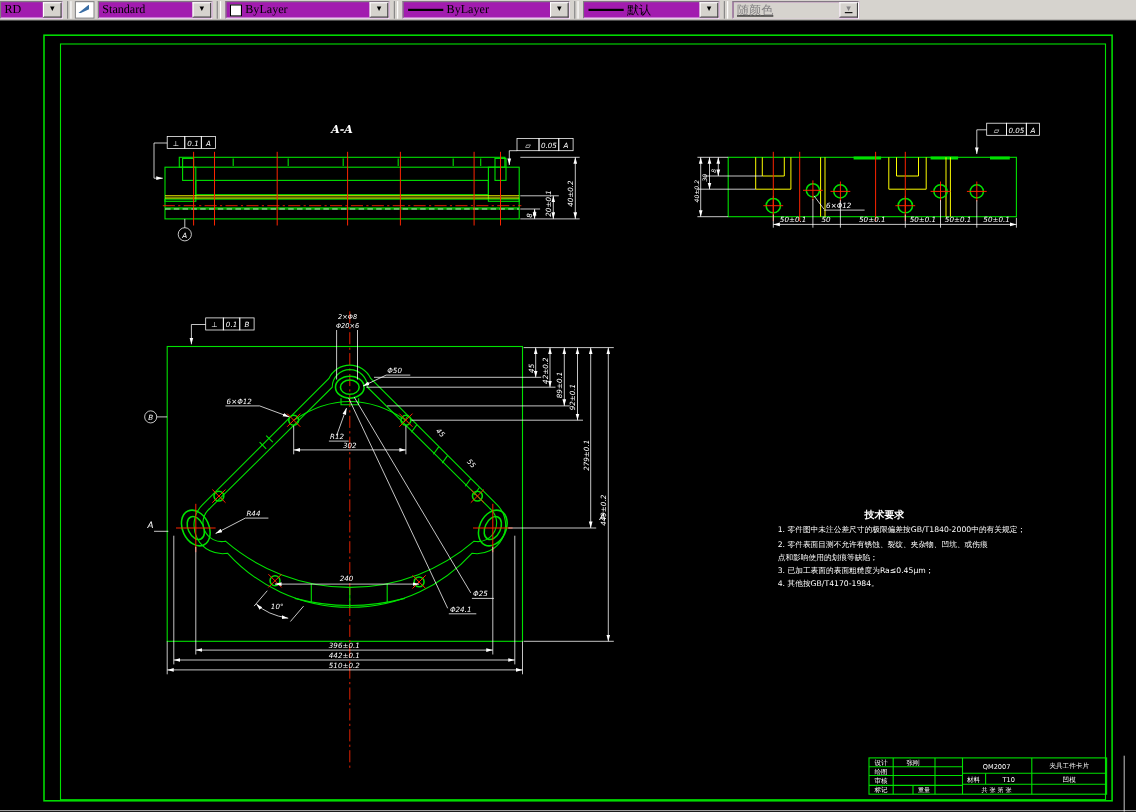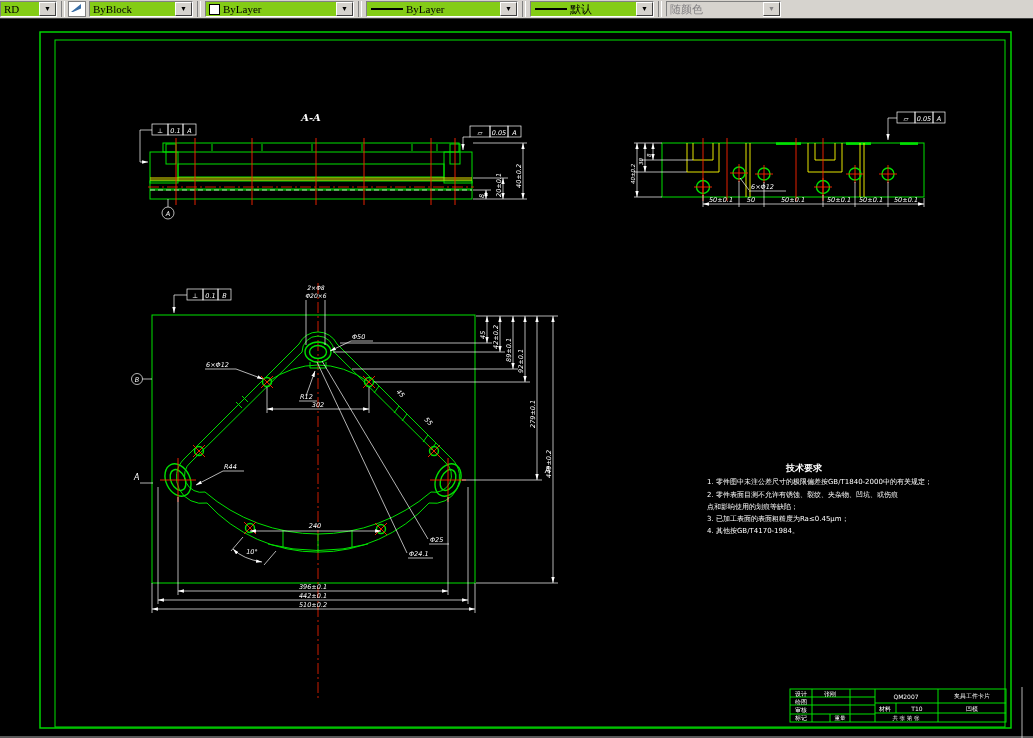--- a/index.html
+++ b/index.html
@@ -1,20 +1,20 @@
 <!DOCTYPE html>
 <html><head>
 <meta charset="utf-8">
 <style>
   html,body{margin:0;padding:0;background:#000;width:1033px;height:738px;overflow:hidden;
     font-family:"Liberation Sans",sans-serif;}
   
   .toolbar{height:18px;background:#d6d3ce;display:flex;align-items:center;
     border-bottom:1px solid #404040;position:relative;}
-  .combo{display:flex;height:14px;margin:1px 2px;background:#84cc16;
+  .combo{display:flex;height:14px;margin:1px 2px;background:#a21caf;
     border:1px solid;border-color:#808080 #fff #fff #808080;align-items:center;}
   .combo .val{flex:1;font:11px "Liberation Serif",serif;color:#000;padding:0 3px;
     white-space:nowrap;overflow:hidden;}
   .combo .arrow{width:15px;align-self:stretch;background:#d6d3ce;
     border:1px solid;border-color:#fff #404040 #404040 #fff;
     font-size:7px;line-height:12px;text-align:center;color:#000;}
   .combo.disabled .val{color:#848284;background:#d6d3ce;}
   .combo.disabled .arrow{color:#848284;}
   .sep{width:2px;height:16px;border-left:1px solid #808080;border-right:1px solid #fff;margin:0 2px;}
   .tbicon{width:16px;height:14px;margin:1px 1px;background:#fff;
@@ -50,21 +50,21 @@
   <div class="combo" style="width:55px;margin-left:0;">
     <span class="val">RD</span>
     <span class="arrow">▼</span>
   </div>
   <span class="sep"></span>
   <span class="tbicon">
       <span class="paper"></span>
       <span class="pen"></span>
     </span>
   <div class="combo" style="width:102px;">
-    <span class="val">ByBlock</span>
+    <span class="val">Standard</span>
     <span class="arrow">▼</span>
   </div>
   <span class="sep"></span>
   <div class="combo" style="width:147px;">
     <span class="sq"></span>
     <span class="val">ByLayer</span>
     <span class="arrow">▼</span>
   </div>
   <span class="sep"></span>
   <div class="combo" style="width:150px;">
@@ -72,21 +72,21 @@
     <span class="val">ByLayer</span>
     <span class="arrow">▼</span>
   </div>
   <span class="sep"></span>
   <div class="combo" style="width:122px;">
     <span class="hline"></span>
     <span class="val">默认</span>
     <span class="arrow">▼</span>
   </div>
   <span class="sep"></span>
-  <div class="combo disabled" style="width:113px;">
+  <div class="combo disabled" style="width:113px;text-decoration:underline;">
     <span class="val">随颜色</span>
     <span class="arrow">▼</span>
   </div>
 </div>
 
 <svg class="canvas" width="1033" height="720" viewBox="0 18 1033 720">
   <defs>
     <pattern id="h" width="4.2" height="4.2" patternUnits="userSpaceOnUse" patternTransform="rotate(-45)">
       <line x1="0" y1="0" x2="4.2" y2="0" stroke="#e6ffe6" stroke-width="0.6"></line>
     </pattern>

